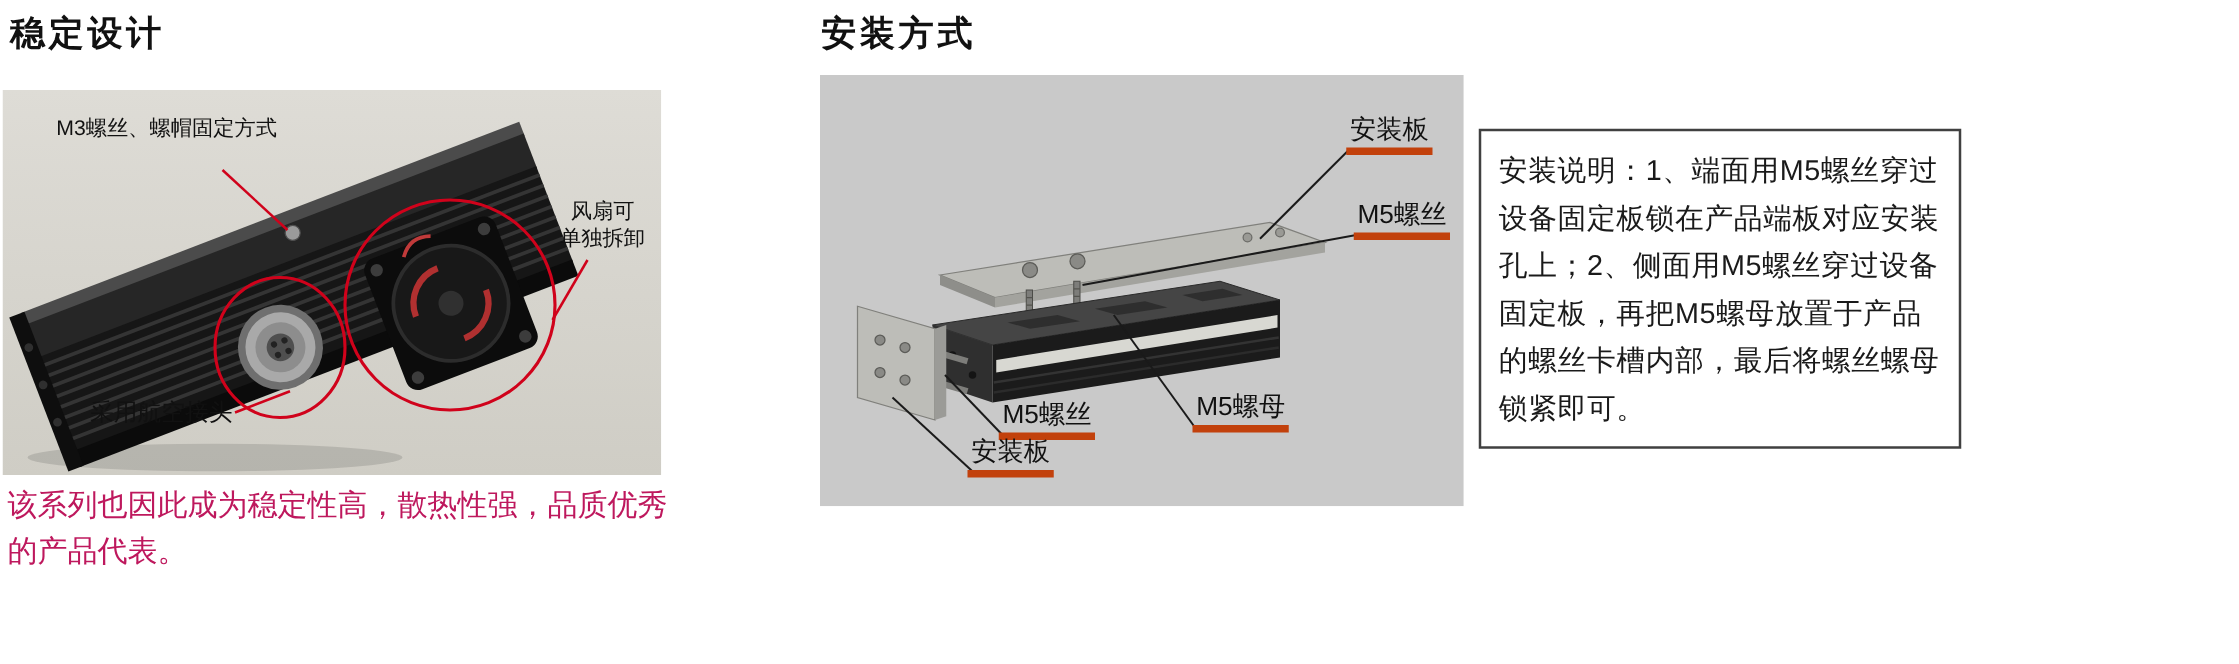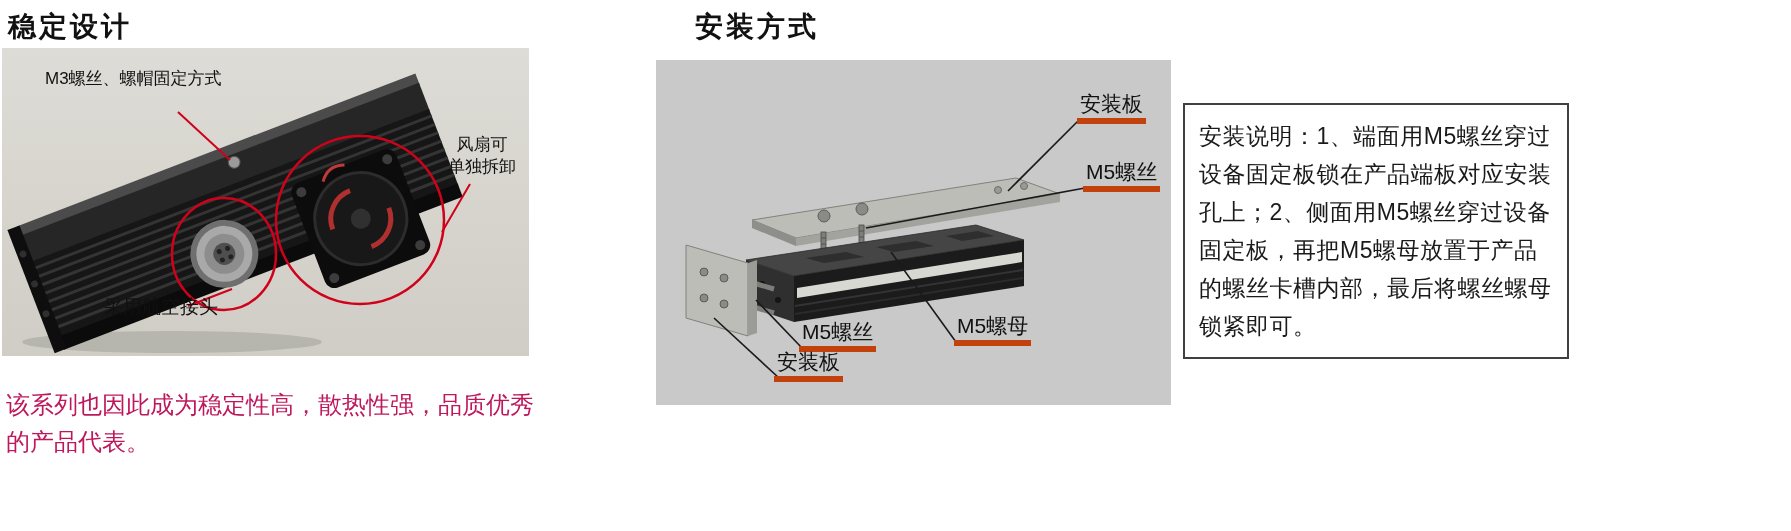--- a/index.html
+++ b/index.html
@@ -16,41 +16,41 @@
   .sec-title {
     position: absolute;
     top: 8px;
     font-size: 28px;
     font-weight: 600;
     letter-spacing: 3px;
     color: #111111;
     white-space: nowrap;
   }
   #stable-title { left: 8px; }
-  #install-title { left: 695px; }
+  #install-title { left: 657px; }
 
   
   .photo {
     position: absolute;
-    left: 2px; top: 48px;
+    left: 2px; top: 72px;
     width: 527px; height: 308px; border-radius: 29px;
   }
   .photo svg { position:absolute; left:0; top:0; }
   .ann {
     position: absolute;
     font-size: 17px;
     line-height: 22px;
     color: #111111;
     text-align: center;
     white-space: nowrap;
   }
   .ann span { display: block; }
   #ann-m3   { left: 43px;  top: 20px; }
   #ann-fan  { left: 446px; top: 86px; }
-  #ann-conn { left: 70px;  top: 248px; font-size: 19px; margin-left: 32px; }
+  #ann-conn { left: 70px;  top: 248px; font-size: 19px; }
 
   .caption {
     position: absolute;
     left: 6px; top: 386px;
     width: 548px;
     font-size: 24px;
     line-height: 37px;
     color: #be185d;
   }
 

